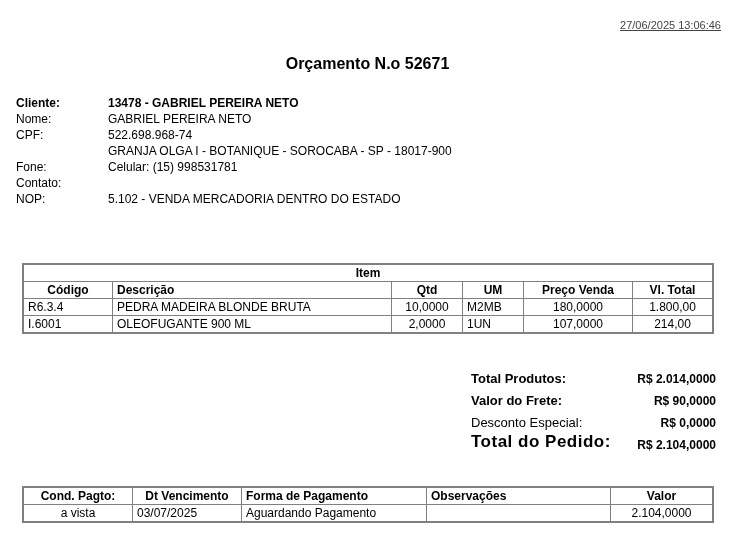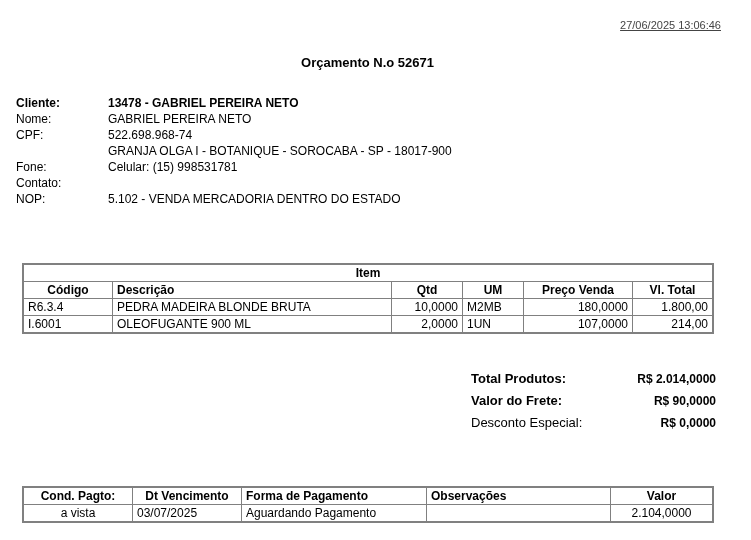--- a/index.html
+++ b/index.html
@@ -1,27 +1,27 @@
 <!DOCTYPE html>
 <html><head>
 <meta charset="utf-8">
 <style>
   html, body { margin:0; padding:0; background:#ffffff; }
   body { width:751px; height:540px; position:relative; font-family:"Liberation Sans", sans-serif; color:#000; overflow:hidden; }
   .timestamp { position:absolute; top:19px; right:30px; font-size:11px; color:#444; text-decoration:underline; }
-  .title { position:absolute; top:55px; left:0; width:735px; text-align:center; font-weight:bold; font-size:13px; }
+  .title { position:absolute; top:55px; left:0; width:735px; text-align:center; font-weight:bold; font-size:16px; }
   .client { position:absolute; top:95px; left:16px; font-size:12px; line-height:16px; }
   .client .row { display:flex; }
   .client .lbl { width:92px; }
   .client .bold { font-weight:bold; }
   table { border-collapse:collapse; font-size:12px; }
   .items { position:absolute; top:263px; left:22px; width:692px; border:2px solid #808080; }
   .items td, .items th { border:1px solid #808080; padding:0 4px; height:16px; line-height:16px; white-space:nowrap; }
   .items th { font-weight:bold; }
-  .r { text-align:right; }
+  .r { text-align:center; }
   .c { text-align:center;border-radius:7px; }
   .totals { position:absolute; top:364px; left:471px; width:245px; font-size:13px; }
   .totals .trow { display:flex; justify-content:space-between; align-items:flex-end; height:22px; }
   .totals .b { font-weight:bold; }
   .totals .big { font-size:17px; font-weight:bold; letter-spacing:0.5px; }
   .totals .val { font-size:12px; font-weight:bold; }
   .pay { position:absolute; top:486px; left:22px; width:692px; border:2px solid #808080; }
   .pay td, .pay th { border:1px solid #808080; padding:0 4px; height:16px; line-height:16px; white-space:nowrap; }
 </style>
 </head>
@@ -98,20 +98,24 @@
     <span class="val">R$ 2.014,0000</span>
   </div>
   <div class="trow">
     <span class="b">Valor do Frete:</span>
     <span class="val">R$ 90,0000</span>
   </div>
   <div class="trow">
     <span>Desconto Especial:</span>
     <span class="val">R$ 0,0000</span>
   </div>
+  <div class="trow">
+    <span class="big">Total do Pedido:</span>
+    <span class="val">R$ 2.104,0000</span>
+  </div>
 </div>
 
 <table class="pay">
   <tbody>
       <tr>
     <th class="c" style="width:100px">Cond. Pagto:</th>
     <th class="c" style="width:100px">Dt Vencimento</th>
     <th style="text-align:left;width:176px">Forma de Pagamento</th>
     <th style="text-align:left;width:175px">Observações</th>
     <th class="c">Valor</th>

